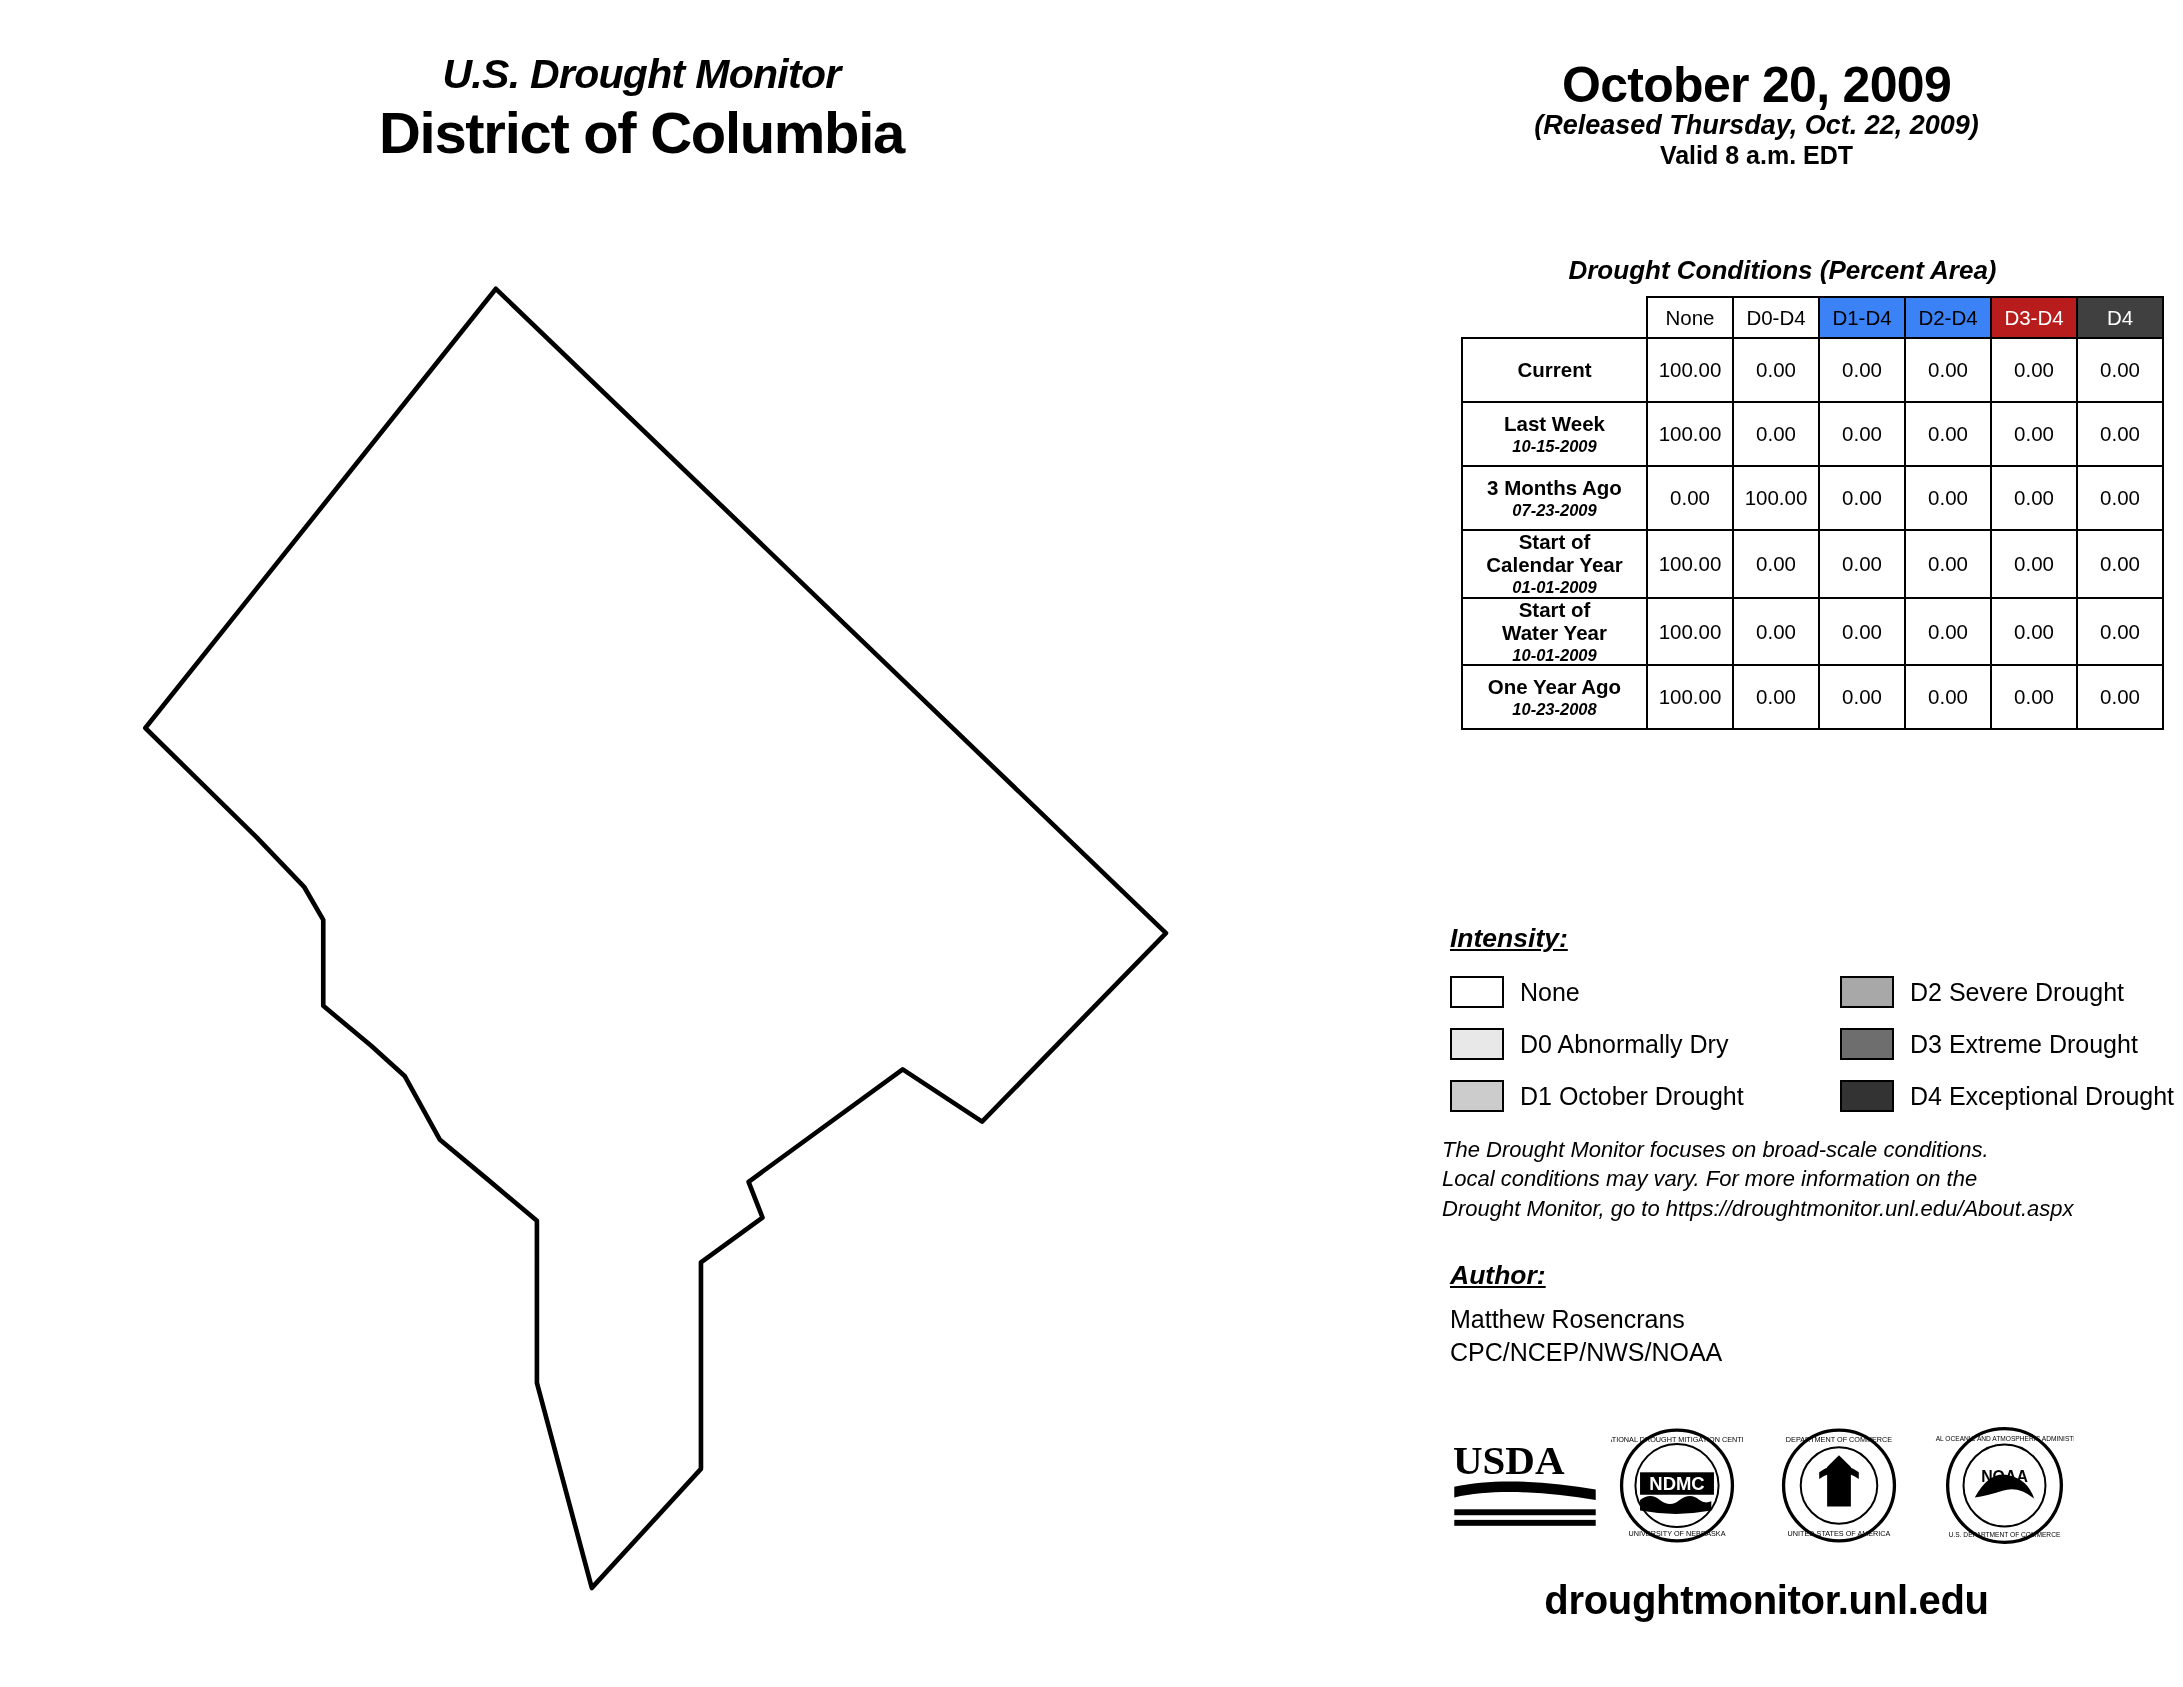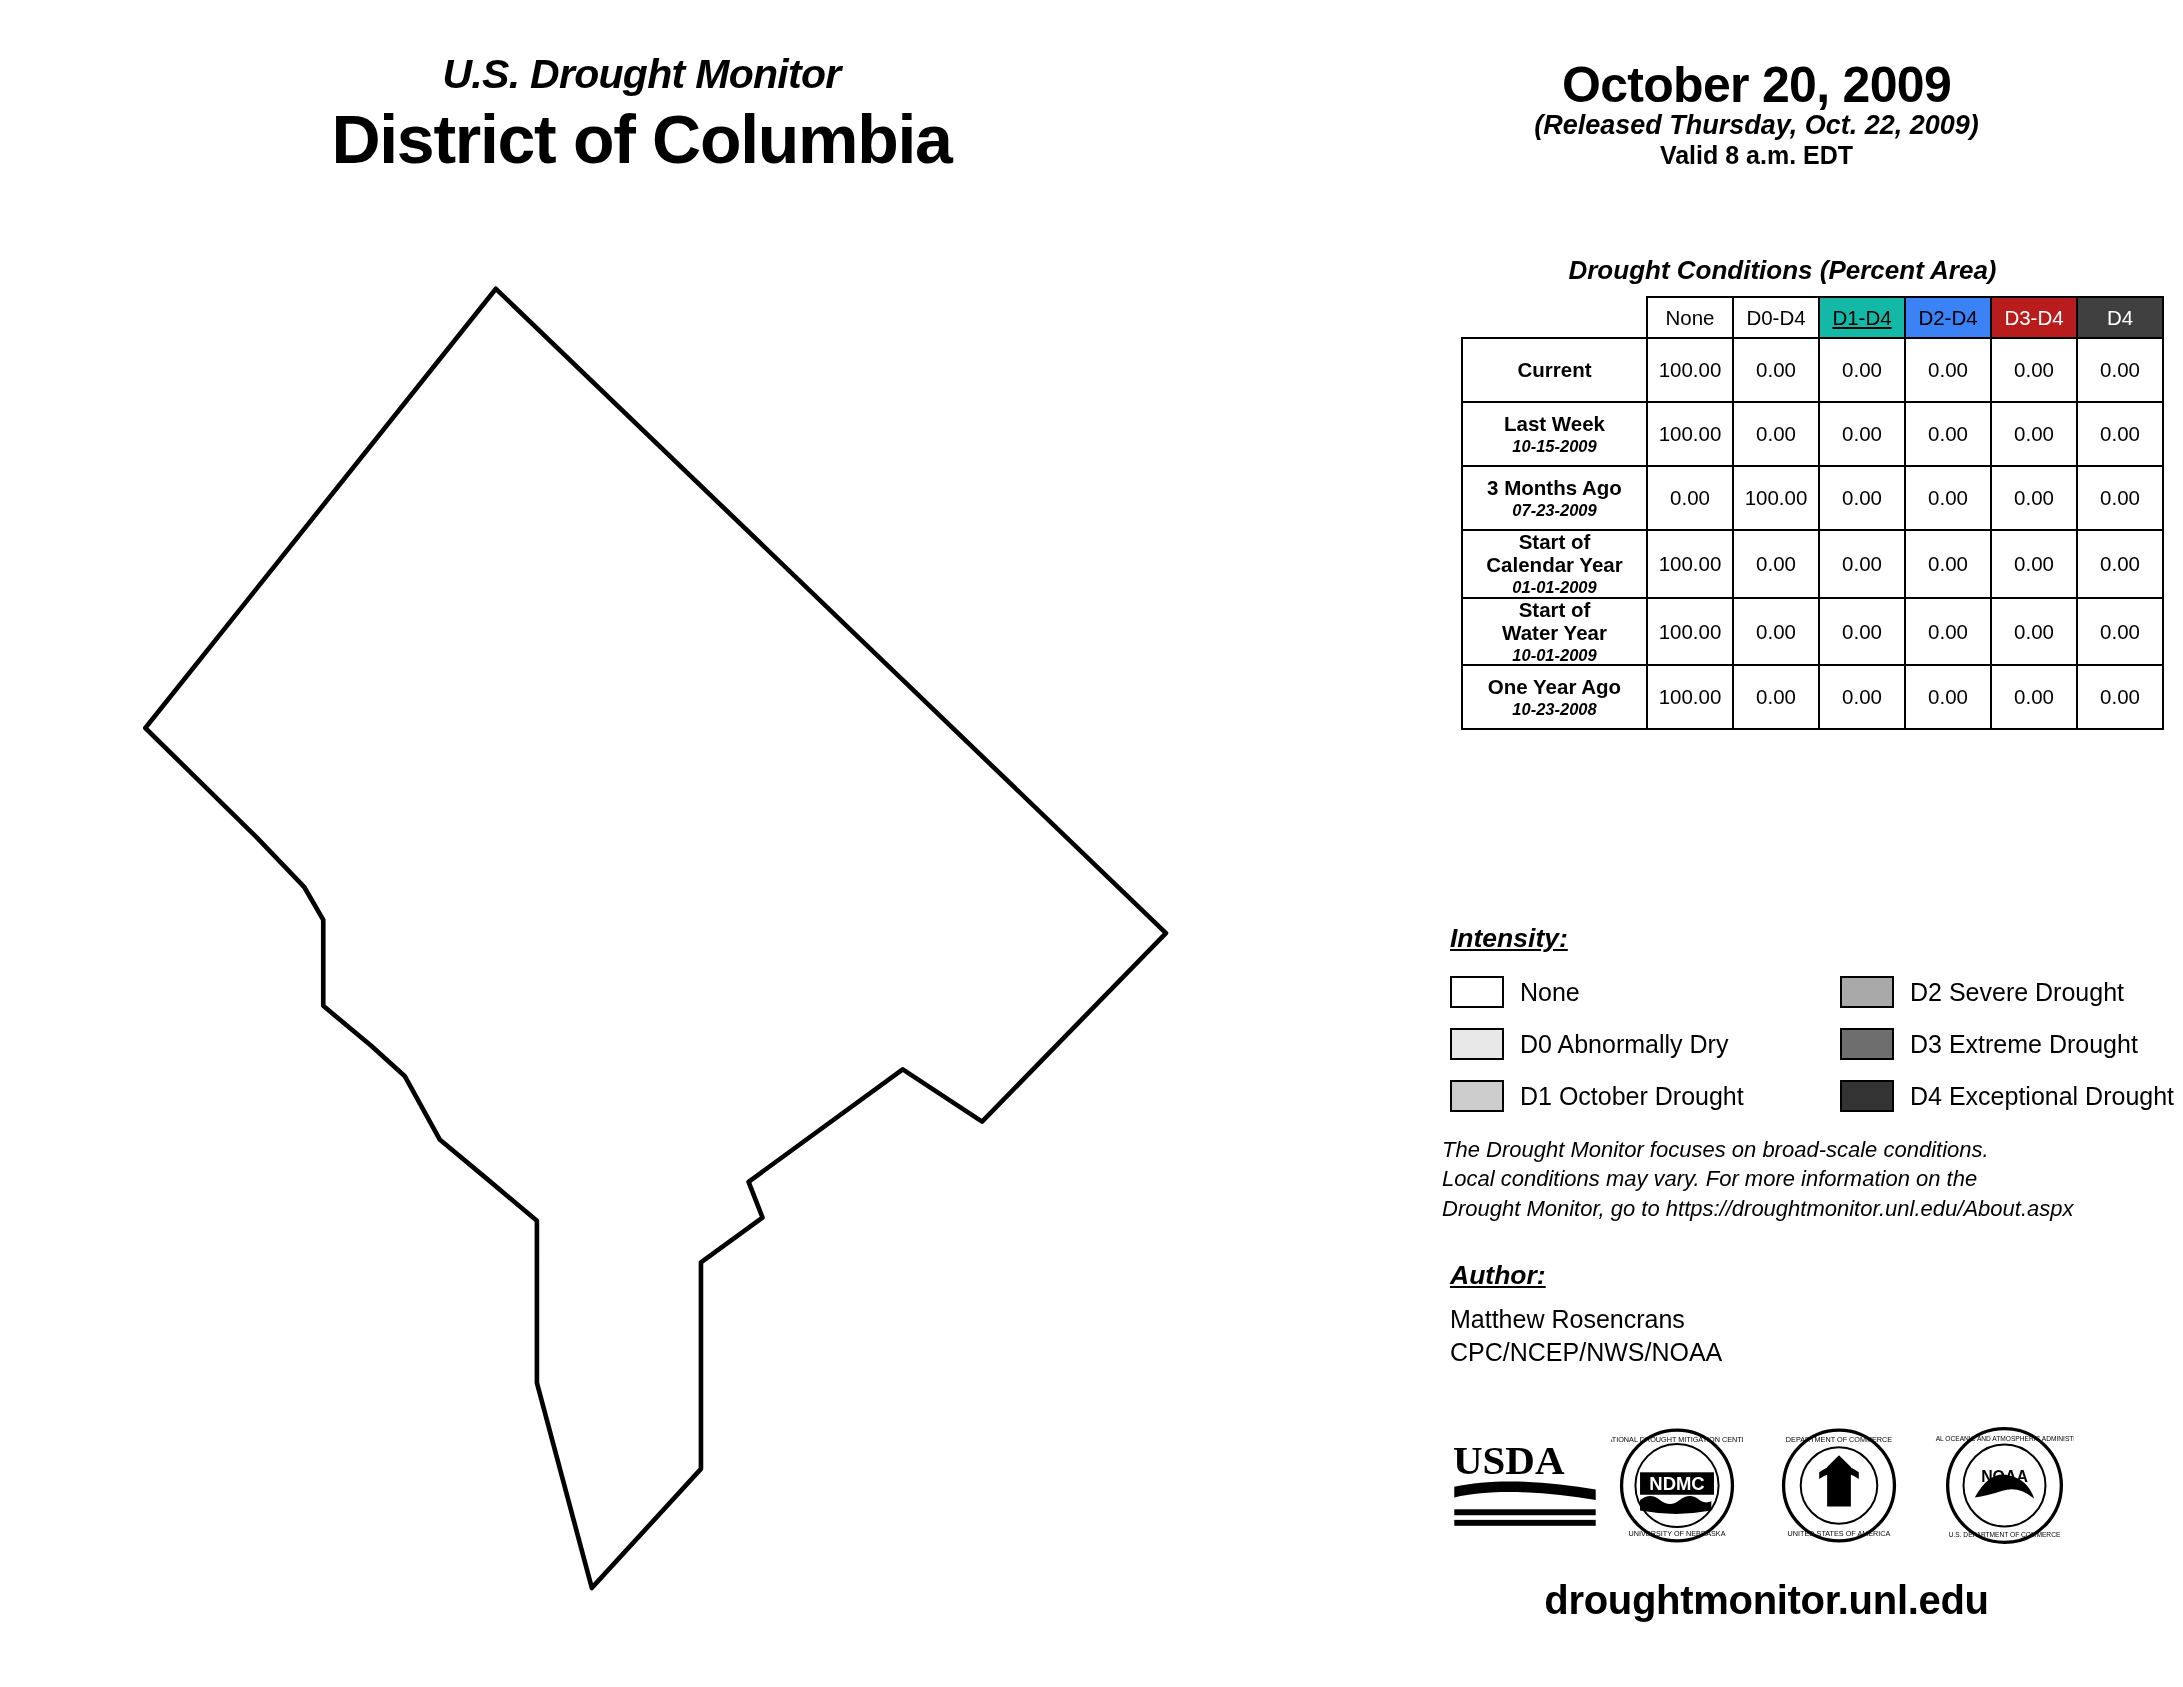--- a/index.html
+++ b/index.html
@@ -31,21 +31,21 @@
     text-align: center;
   }
   .title-small {
     font-size: 41px;
     font-style: italic;
     font-weight: bold;
     letter-spacing: -0.7px;
     line-height: 1.05;
   }
   .title-big {
-    font-size: 68px;
+    font-size: 58px;
     font-weight: bold;
     letter-spacing: -1.3px;
     line-height: 1.12;
     margin-top: 5.3px;
   }
   .map-wrap {
     position: absolute;
     left: 79px;
     top: 265px;
     width: 1191px;
@@ -111,21 +111,21 @@
   .dm-table col.lbl  { width: 185px; }
   .dm-table col.dat  { width: 86px; }
   .hdr-row th {
     height: 41px;
     font-weight: normal;
     font-size: 20.5px;
   }
   .hdr-blank { border: none !important; }
   .h-none { background: #ffffff; }
   .h-d0   { background: #ffffff; }
-  .h-d1   { background: #14b8a6; text-decoration: underline; }
+  .h-d1   { background: #3b82f6; }
   .h-d2   { background: #3b82f6; }
   .h-d3   { background: #b91c1c; color: #ffffff; }
   .h-d4   { background: #404040; color: #ffffff; }
 
   .row-label {
     font-weight: bold;
     font-size: 20.5px;
     line-height: 1.12;
     padding: 5.3px 2.6px;
   }

